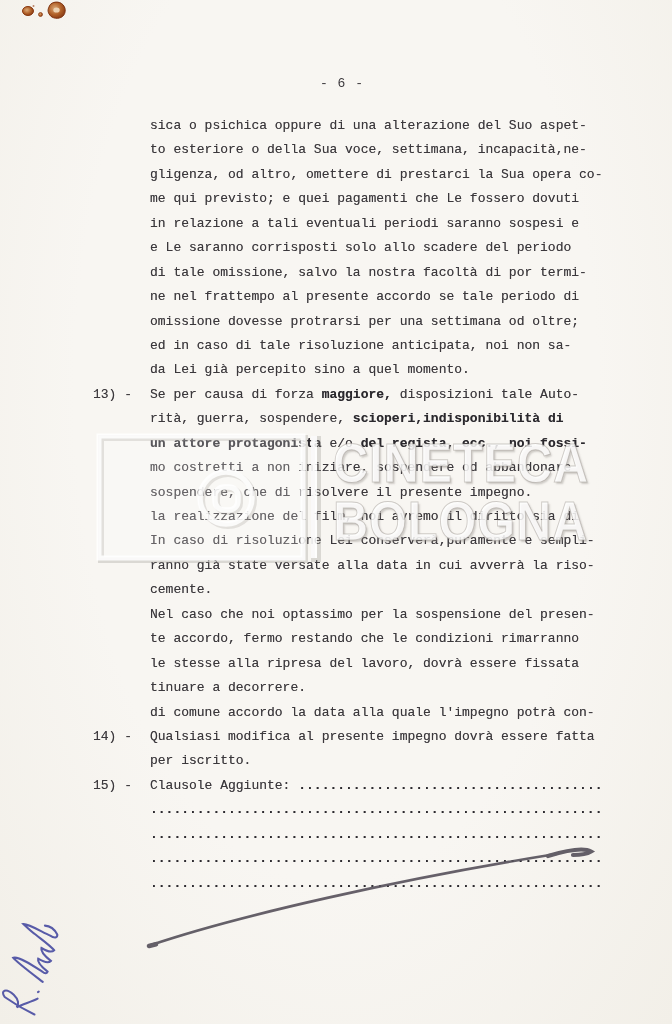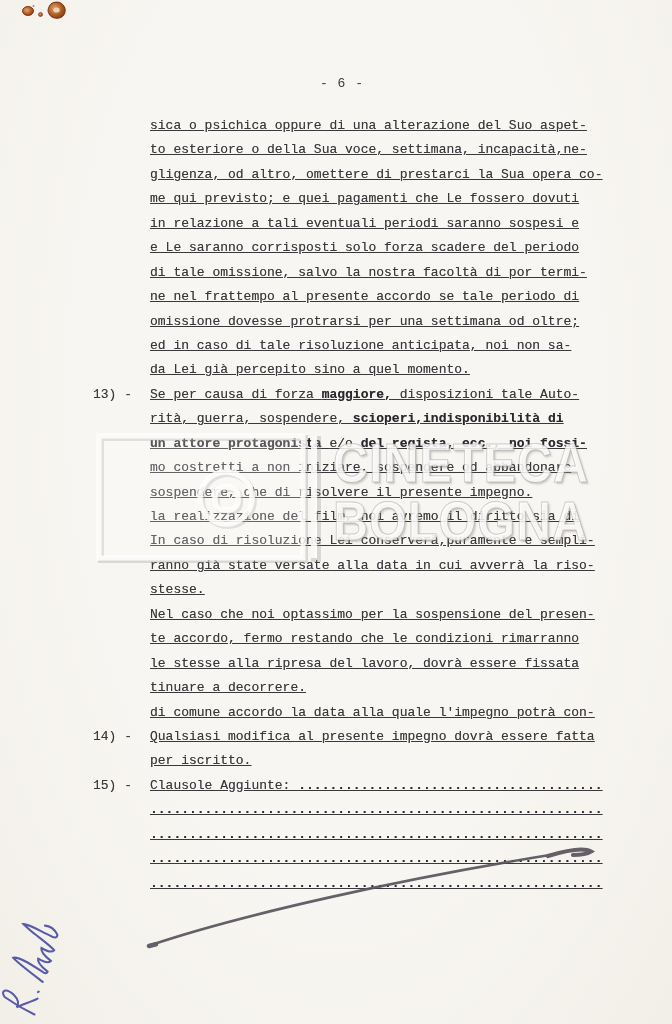--- a/index.html
+++ b/index.html
@@ -15,21 +15,20 @@
     font-family:"Liberation Mono","DejaVu Sans Mono",monospace;
     color:var(--ink);
   }
   .page-number{
     position:absolute;left:320px;top:76px;font-size:13px;letter-spacing:1px;
   }
   .doc{
     position:absolute;left:150px;top:114px;width:480px;
     font-size:13px;line-height:24.45px;
     text-shadow:0 0 .4px rgba(59,56,60,.55);
-    text-decoration:underline;
   }
   .line{position:relative;height:24.45px;white-space:pre;}
   .num{position:absolute;left:-57px;top:0;}
   .b{font-weight:bold;color:var(--bold-ink);}
   .watermark{position:absolute;left:95px;top:430px;width:505px;height:138px;pointer-events:none;text-decoration:underline;}
   .wm-svg{position:absolute;left:0;top:0;}
   .wm-word{
     position:absolute;left:238px;
     font-family:"Liberation Sans","DejaVu Sans",sans-serif;
     font-weight:bold;font-size:56px;line-height:56px;letter-spacing:1px;
@@ -62,35 +61,35 @@
   </svg>
 
   <div class="page-number">- 6 -</div>
 
   <div class="doc" id="doc">
       <div class="line"><span>sica o psichica oppure di una alterazione del Suo aspet-</span></div>
       <div class="line"><span>to esteriore o della Sua voce, settimana, incapacità,ne-</span></div>
       <div class="line"><span>gligenza, od altro, omettere di prestarci la Sua opera co-</span></div>
       <div class="line"><span>me qui previsto; e quei pagamenti che Le fossero dovuti</span></div>
       <div class="line"><span>in relazione a tali eventuali periodi saranno sospesi e</span></div>
-      <div class="line"><span>e Le saranno corrisposti solo forza scadere del periodo</span></div>
+      <div class="line"><span>e Le saranno corrisposti solo allo scadere del periodo</span></div>
       <div class="line"><span>di tale omissione, salvo la nostra facoltà di por termi-</span></div>
       <div class="line"><span>ne nel frattempo al presente accordo se tale periodo di</span></div>
       <div class="line"><span>omissione dovesse protrarsi per una settimana od oltre;</span></div>
       <div class="line"><span>ed in caso di tale risoluzione anticipata, noi non sa-</span></div>
       <div class="line"><span>da Lei già percepito sino a quel momento.</span></div>
       <div class="line"><span class="num">13) -</span><span>Se per causa di forza </span><span class="b">maggiore,</span><span> disposizioni tale Auto-</span></div>
       <div class="line"><span>rità, guerra, sospendere, </span><span class="b">scioperi,indisponibilità di</span></div>
       <div class="line"><span class="b">un attore protagonista </span><span>e/o </span><span class="b">del regista, ecc., noi fossi-</span></div>
       <div class="line"><span>mo costretti a non iniziare, sospendere od abbandonare</span></div>
       <div class="line"><span>sospendere, che di risolvere il presente impegno.</span></div>
       <div class="line"><span>la realizzazione del film, noi avremo il diritto sia di</span></div>
       <div class="line"><span>In caso di risoluzione Lei conserverà,puramente e sempli-</span></div>
       <div class="line"><span>ranno già state versate alla data in cui avverrà la riso-</span></div>
-      <div class="line"><span>stesse.</span></div>
+      <div class="line"><span>cemente.</span></div>
       <div class="line"><span>Nel caso che noi optassimo per la sospensione del presen-</span></div>
       <div class="line"><span>te accordo, fermo restando che le condizioni rimarranno</span></div>
       <div class="line"><span>le stesse alla ripresa del lavoro, dovrà essere fissata</span></div>
       <div class="line"><span>tinuare a decorrere.</span></div>
       <div class="line"><span>di comune accordo la data alla quale l'impegno potrà con-</span></div>
       <div class="line"><span class="num">14) -</span><span>Qualsiasi modifica al presente impegno dovrà essere fatta</span></div>
       <div class="line"><span>per iscritto.</span></div>
       <div class="line"><span class="num">15) -</span><span>Clausole Aggiunte: </span><span class="b">.......................................</span></div>
       <div class="line"><span class="b">..........................................................</span></div>
       <div class="line"><span class="b">..........................................................</span></div>

